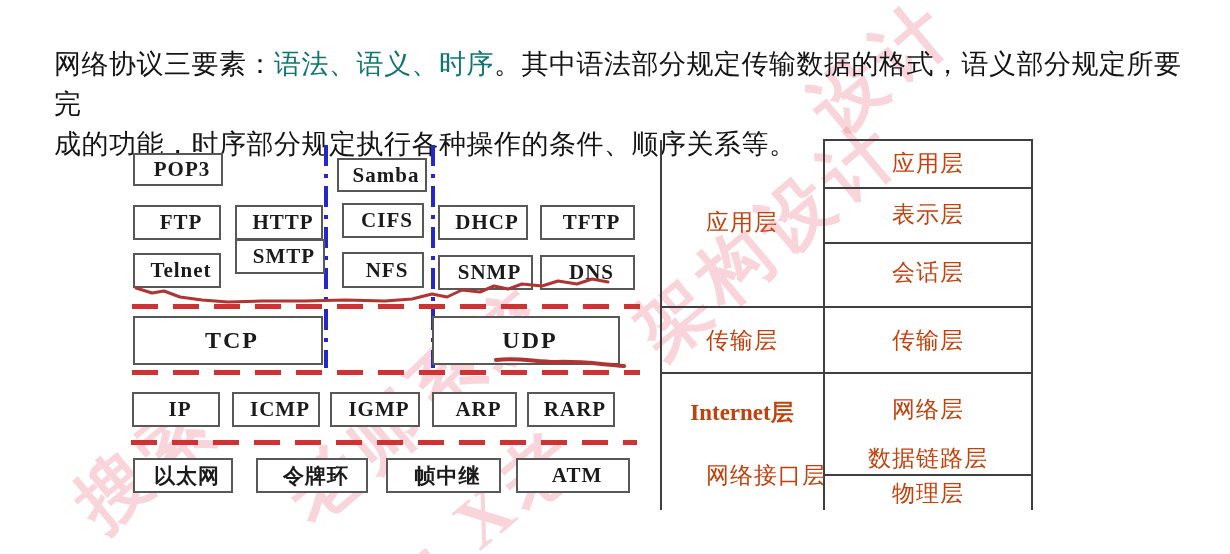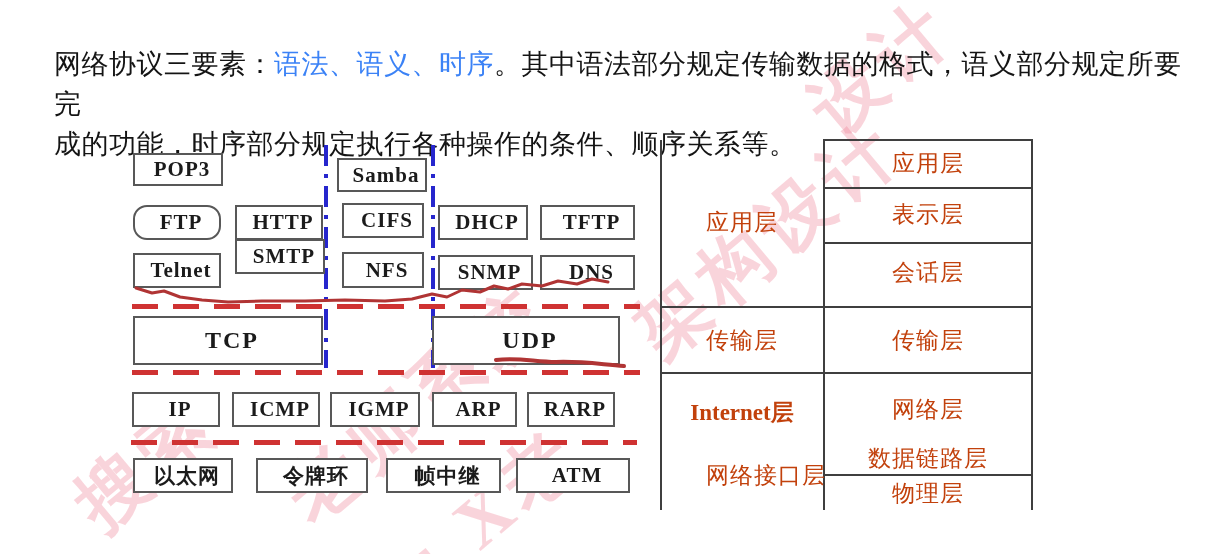--- a/index.html
+++ b/index.html
@@ -6,21 +6,21 @@
   .stage {
     position:relative; width:1230px; height:554px; background:#ffffff;
     overflow:hidden; font-family:"Liberation Sans", sans-serif;
   }
   
   .intro {
     position:absolute; left:54px; top:44px; width:1150px;
     font-size:27px; line-height:40px; color:#141414;
     font-family:"Liberation Sans", sans-serif; letter-spacing:0.5px;
   }
-  .intro .hl { color:#3b82f6;font-family:Liberation Serif, serif; }
+  .intro .hl { color:#0f766e;font-family:Liberation Serif, serif; }
   
   .wm {
     position:absolute; color:#ef7d92; opacity:0.32; font-size:72px;
     font-weight:bold; letter-spacing:8px; white-space:nowrap;
     transform:rotate(-40deg); transform-origin:left top;
     font-family:"Liberation Serif", serif; pointer-events:none;
   }
   
   .pbox {
     position:absolute; background:#ffffff; border:2px solid #585858;
@@ -64,21 +64,21 @@
   <div class="intro">
     <div><span>网络协议三要素：</span><span class="hl">语法、语义、时序</span><span>。其中语法部分规定传输数据的格式，语义部分规定所要完</span></div>
     <div>成的功能，时序部分规定执行各种操作的条件、顺序关系等。</div>
   </div>
 
   <div class="bluedash" style="left:324px; top:145px; height:223px;"></div>
   <div class="bluedash" style="left:431px; top:145px; height:223px;"></div>
 
   <div class="pbox" style="left:133px; top:153px; width:90px; height:33px;">POP3</div>
   <div class="pbox" style="left:337px; top:158px; width:90px; height:34px;">Samba</div>
-  <div class="pbox" style="left:133px; top:205px; width:88px; height:35px;border-radius:14px;">FTP</div>
+  <div class="pbox" style="left:133px; top:205px; width:88px; height:35px;">FTP</div>
   <div class="pbox" style="left:235px; top:205px; width:88px; height:35px;">HTTP</div>
   <div class="pbox" style="left:342px; top:203px; width:82px; height:35px;">CIFS</div>
   <div class="pbox" style="left:438px; top:205px; width:90px; height:35px;">DHCP</div>
   <div class="pbox" style="left:540px; top:205px; width:95px; height:35px;">TFTP</div>
   <div class="pbox" style="left:133px; top:253px; width:88px; height:35px;">Telnet</div>
   <div class="pbox" style="left:235px; top:239px; width:90px; height:35px;">SMTP</div>
   <div class="pbox" style="left:342px; top:252px; width:82px; height:36px;">NFS</div>
   <div class="pbox" style="left:438px; top:255px; width:95px; height:35px;">SNMP</div>
   <div class="pbox" style="left:540px; top:255px; width:95px; height:35px;">DNS</div>
 

